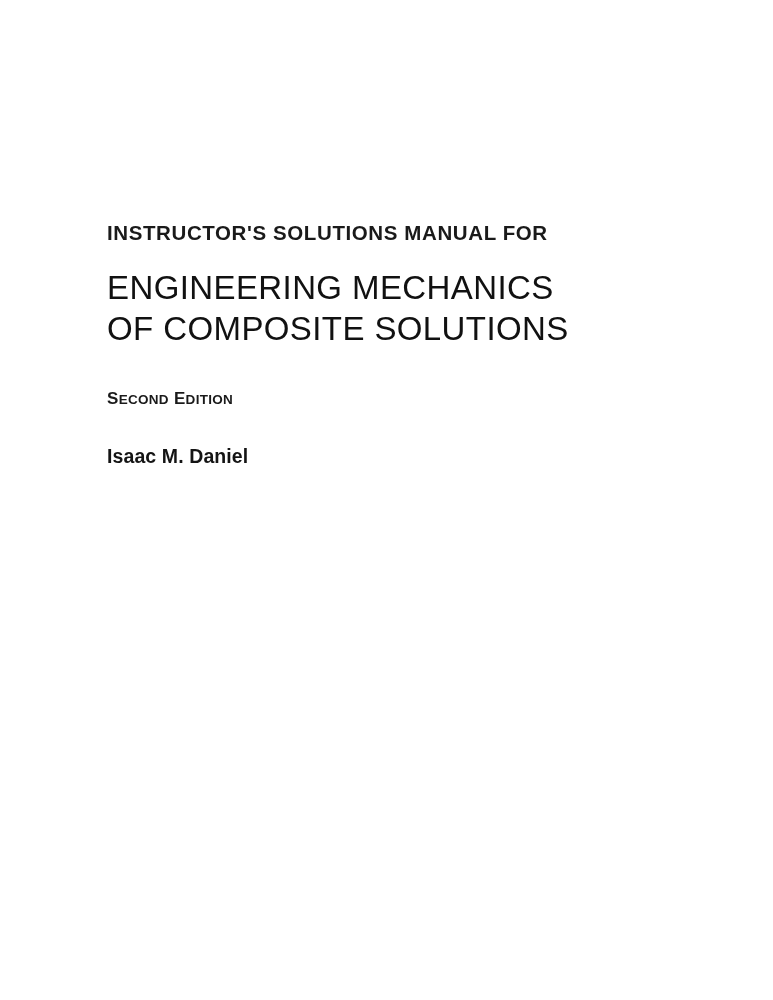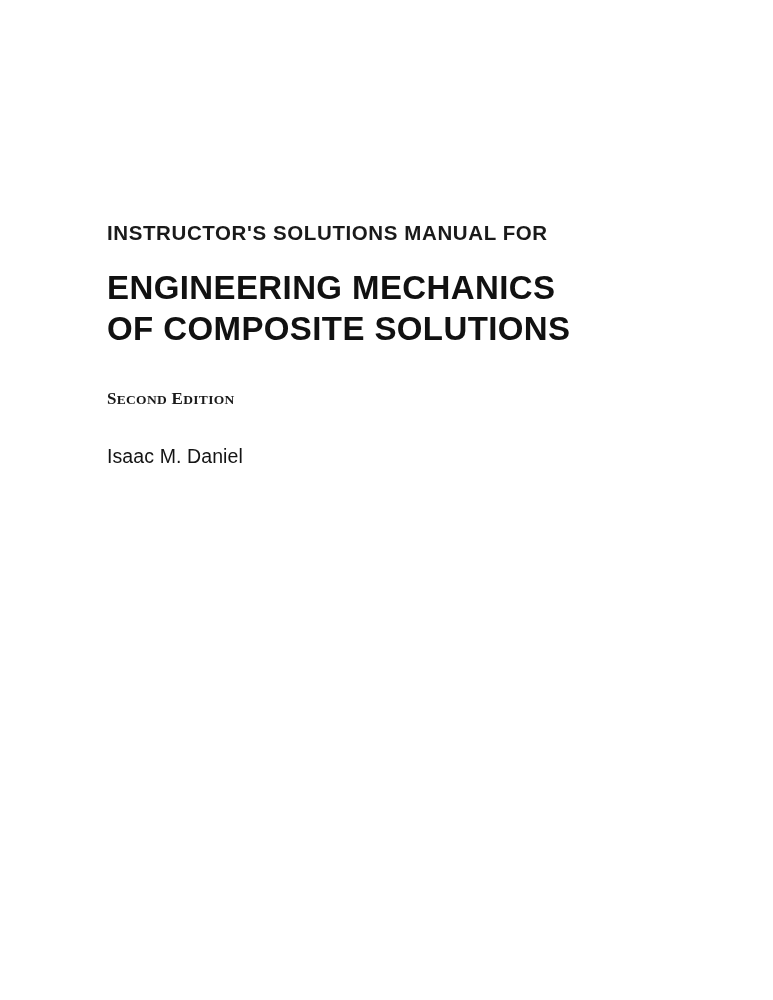--- a/index.html
+++ b/index.html
@@ -34,49 +34,49 @@
     font-weight: bold;
     font-size: 20.5px;
     letter-spacing: 0.6px;
     line-height: 1.1;
     color: #1a1a1a;
     margin: 0 0 22px 0;
     white-space: nowrap;
   }
   .book-title {
     font-family: "Liberation Sans", sans-serif;
-    font-weight: bold;
+    font-weight: normal;
     font-size: 33px;
     letter-spacing: 0.4px;
     line-height: 1.25;
     color: #111111;
     margin: 0;
   }
   .book-title .line {
     display: block;
     white-space: nowrap;
   }
   .edition {
-    font-family: Liberation Serif, serif;
+    font-family: Liberation Sans, sans-serif;
     font-weight: bold;
     font-size: 17px;
     letter-spacing: 0.3px;
     color: #1a1a1a;
     margin: 40px 0 14px 0;
   }
   .edition .small-caps {
     font-size: 13.5px;
   }
   .authors {
     margin-top: 38px;
   }
   .author {
     font-family: "Liberation Sans", sans-serif;
     font-size: 19.5px;
-    font-weight: normal;
+    font-weight: bold;
     letter-spacing: 0.1px;
     color: #141414;
     line-height: 1.0;
     margin: 12px 0 21px 0;
     white-space: nowrap;
   }
 </style>
 </head>
 <body>
 

